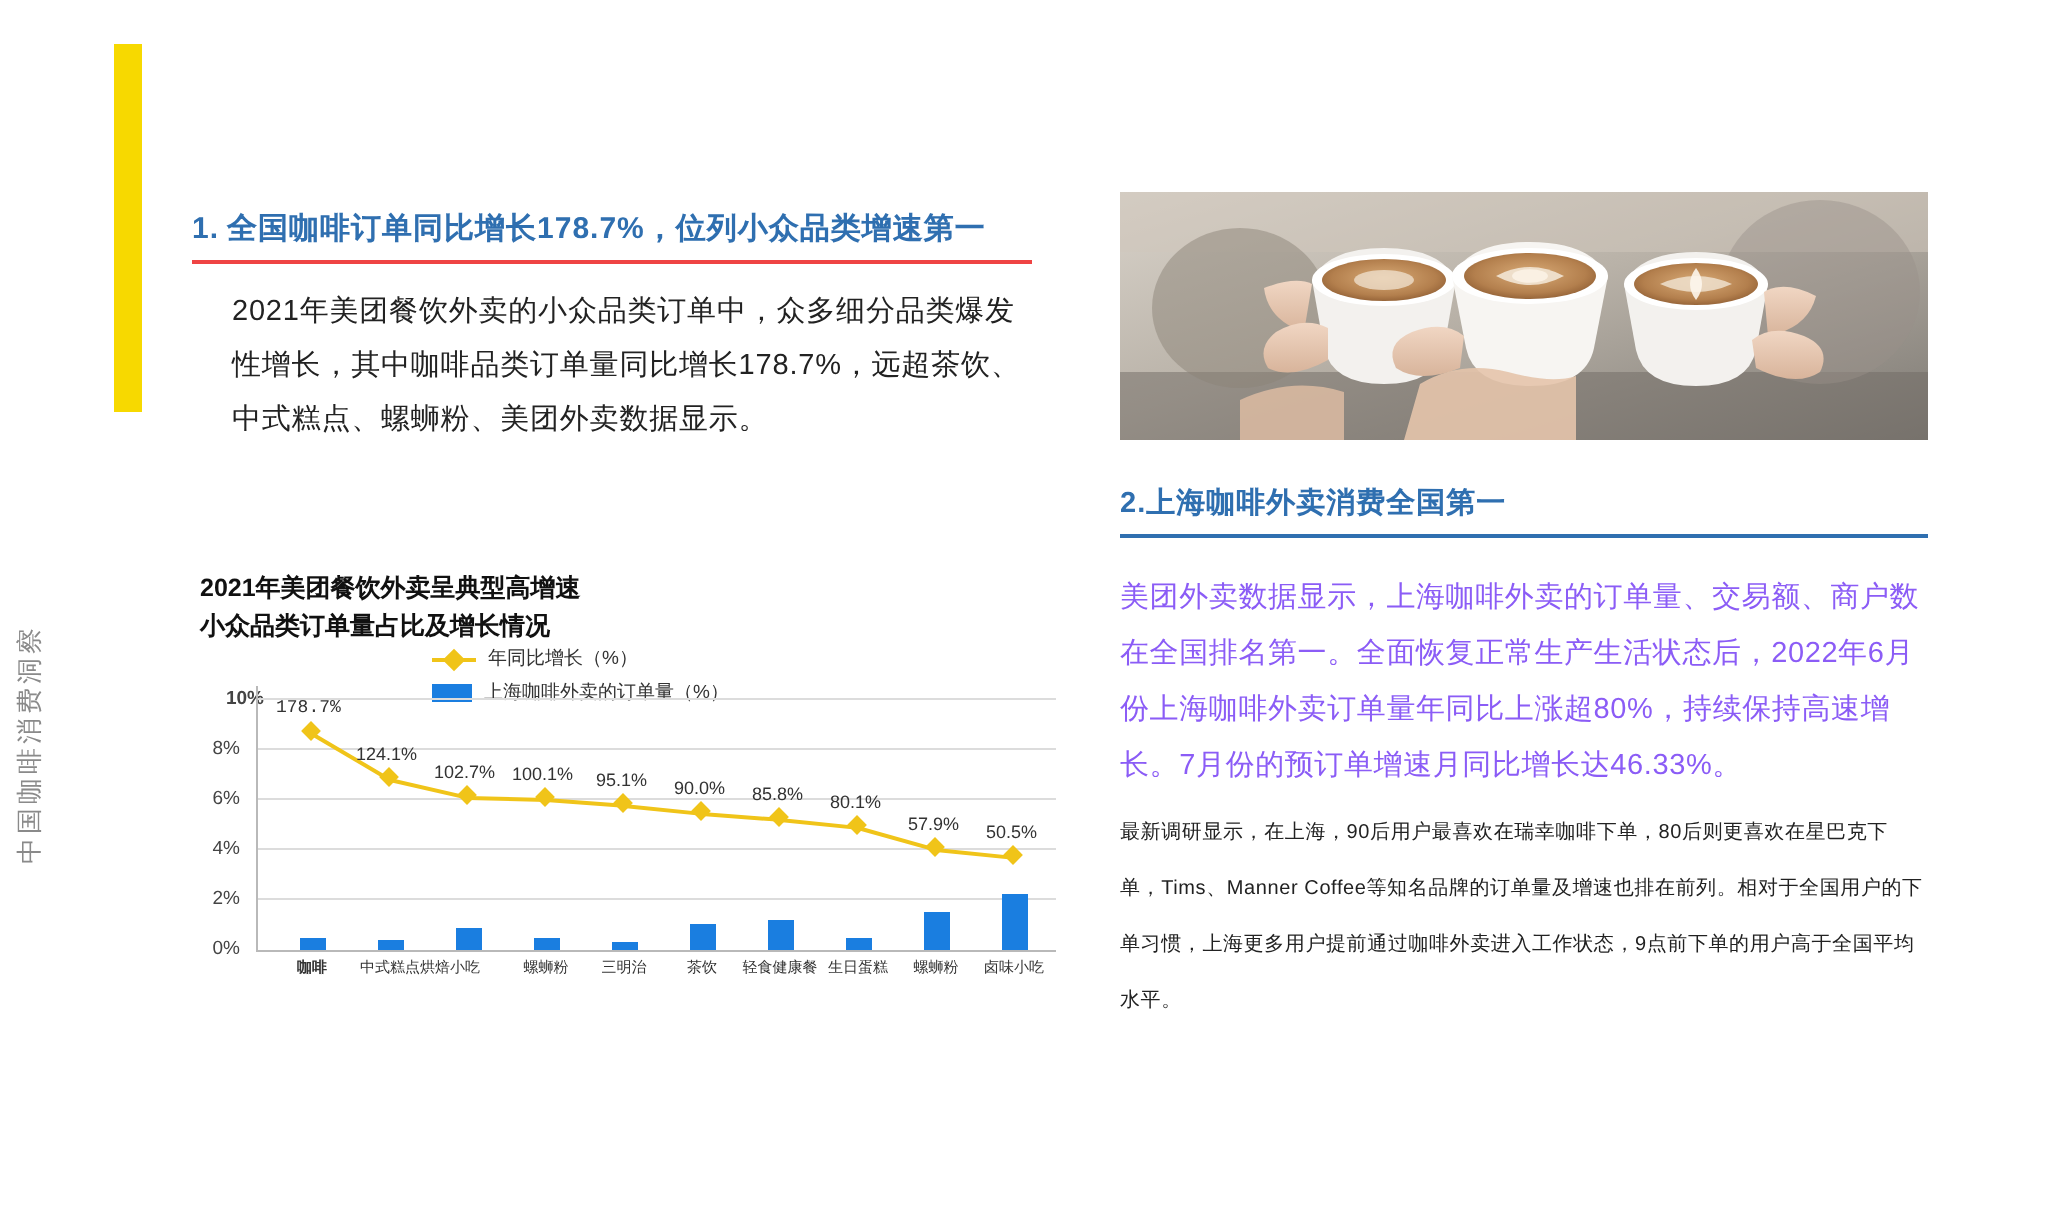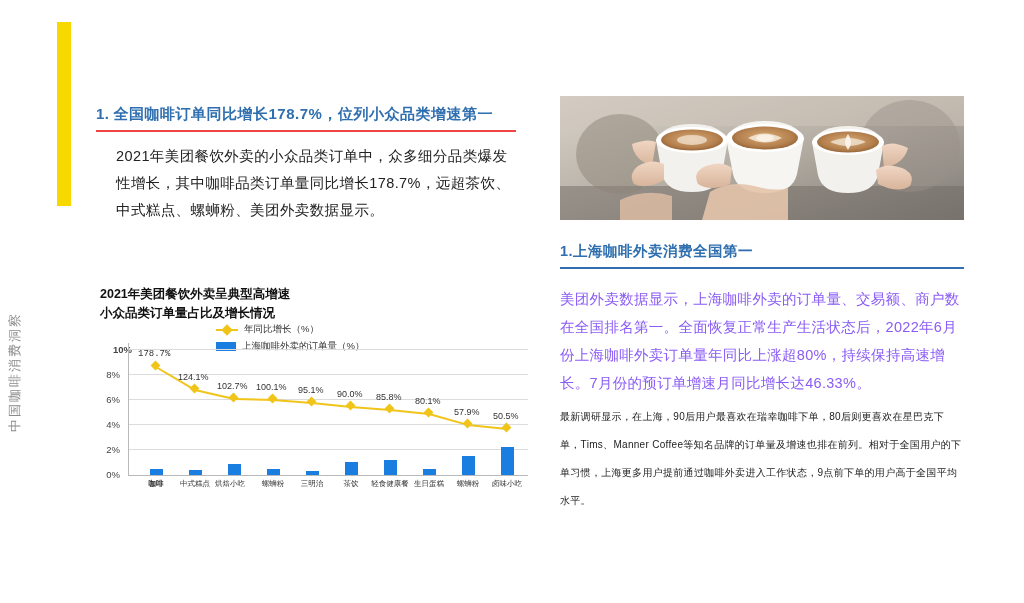--- a/index.html
+++ b/index.html
@@ -342,21 +342,21 @@
       <div class="dlabel" style="left:160px; top:39px;">100.1%</div>
       <div class="dlabel" style="left:202px; top:42px;">95.1%</div>
       <div class="dlabel" style="left:241px; top:46px;">90.0%</div>
       <div class="dlabel" style="left:280px; top:49px;">85.8%</div>
       <div class="dlabel" style="left:319px; top:53px;">80.1%</div>
       <div class="dlabel" style="left:358px; top:64px;">57.9%</div>
       <div class="dlabel" style="left:397px; top:68px;">50.5%</div>
 
       <div class="cat" style="left:39px;font-weight:bold;">咖啡</div>
       <div class="cat" style="left:78px;">中式糕点</div>
-      <div class="cat" style="left:113px;">烘焙小吃</div>
+      <div class="cat" style="left:102px;text-align:right;">烘焙小吃</div>
       <div class="cat" style="left:156px;">螺蛳粉</div>
       <div class="cat" style="left:195px;">三明治</div>
       <div class="cat" style="left:234px;">茶饮</div>
       <div class="cat" style="left:273px;">轻食健康餐</div>
       <div class="cat" style="left:312px;">生日蛋糕</div>
       <div class="cat" style="left:351px;">螺蛳粉</div>
       <div class="cat" style="left:390px;">卤味小吃</div>
     </div>
   </div>
 
@@ -410,19 +410,19 @@
         <path d="M288 38 q6 8 0 16 q-6 -8 0 -16 z" fill="#fdf6ec" opacity="0.9"></path>
         <path d="M324 72 q20 -4 24 -20 q-16 -8 -26 -2 z" fill="url(#skin)"></path>
         <path d="M318 88 q20 10 32 2 q6 -12 -8 -18 q-16 -6 -26 2 z" fill="url(#skin)"></path>
       </g>
 
       <path d="M150 96 q20 -12 44 -6 q22 6 34 2 l0 32 l-86 0 z" fill="#e4c4ab" opacity="0.9"></path>
       <path d="M60 104 q26 -12 52 -4 l0 24 l-52 0 z" fill="#dcbba2" opacity="0.85"></path>
     </svg>
   </div>
 
-  <div class="sub-heading-2">1.上海咖啡外卖消费全国第一</div>
+  <div class="sub-heading-2">2.上海咖啡外卖消费全国第一</div>
 
   <div class="body-2">美团外卖数据显示，上海咖啡外卖的订单量、交易额、商户数在全国排名第一。全面恢复正常生产生活状态后，2022年6月份上海咖啡外卖订单量年同比上涨超80%，持续保持高速增长。7月份的预订单增速月同比增长达46.33%。</div>
 
   <div class="body-3">最新调研显示，在上海，90后用户最喜欢在瑞幸咖啡下单，80后则更喜欢在星巴克下单，Tims、Manner Coffee等知名品牌的订单量及增速也排在前列。相对于全国用户的下单习惯，上海更多用户提前通过咖啡外卖进入工作状态，9点前下单的用户高于全国平均水平。</div>
 
 </div>
 
 </body></html>

